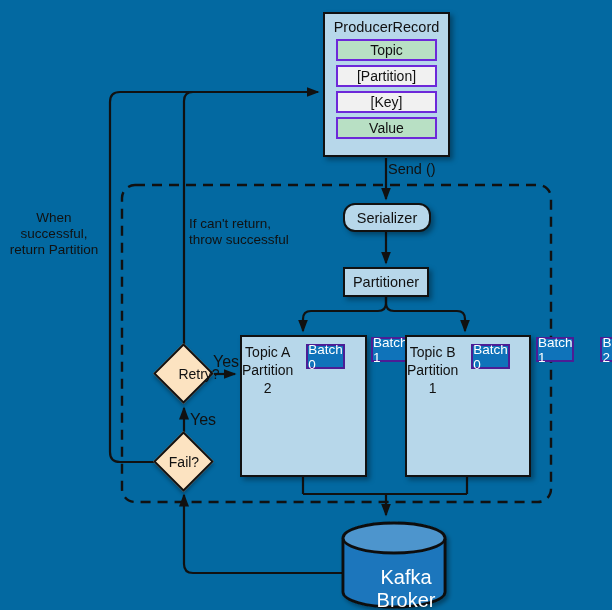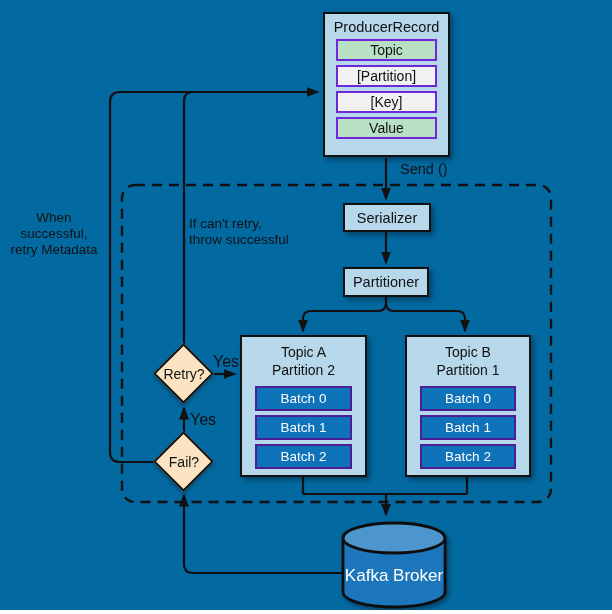--- a/index.html
+++ b/index.html
@@ -14,42 +14,42 @@
   }
   .pr-box{display:flex;flex-direction:column;}
   .pr-title{height:25px;display:flex;align-items:center;justify-content:center;font-size:14.5px;}
   .pr-row{
     box-sizing:border-box;height:22px;margin:0 11px 4px 11px;border:2px solid #6d28d9;
     display:flex;align-items:center;justify-content:center;font-size:14px;
   }
   .row-green{background:#b8e0c4;}
   .row-gray{background:#f1f1f1;}
   .label-box{display:flex;align-items:center;justify-content:center;font-size:14.5px;}
-  .topic-box{display:flex;flex-direction:column;}
+  .topic-box{display:flex;}
   .topic-title{margin-top:6px;text-align:center;font-size:14px;line-height:1.3;}
   .batch{
     box-sizing:border-box;height:25px;margin:0 13px 4px 13px;border:2px solid #4c1d95;
     background:#0f73ba;color:#fff;display:flex;align-items:center;justify-content:center;
     font-size:13.5px;
   }
   .batch.first{margin-top:7px;}
   .diamond{
     position:absolute;width:43px;height:43px;box-sizing:border-box;background:#fce3c1;
     border:2.4px solid #111;transform:rotate(45deg);z-index:2;
     box-shadow:2px 2px 4px rgba(0,0,0,.30);
   }
   .dlabel{
     position:absolute;width:60px;text-align:center;font-size:14px;z-index:3;
   }
   .note{position:absolute;font-size:13.5px;line-height:1.2;z-index:3;}
   .yes{position:absolute;font-size:16px;z-index:3;}
   .send-label{position:absolute;font-size:14.5px;z-index:3;}
   .broker-label{
-    position:absolute;left:344px;top:566px;width:100px;text-align:center;
-    color:#fff;font-size:17px;z-index:3;
+    position:absolute;left:356px;top:566px;width:100px;text-align:center;
+    color:#fff;font-size:20px;z-index:3;
   }
 </style>
 </head>
 <body>
 
 <div class="stage">
 
   <svg class="lines" width="612" height="614" viewBox="0 0 612 614">
     <defs>
       <marker id="arr" markerWidth="14" markerHeight="11" refX="11.5" refY="5" orient="auto" markerUnits="userSpaceOnUse">
@@ -96,23 +96,23 @@
   </svg>
 
   <div class="box pr-box" style="left:323px;top:12px;width:127px;height:145px;">
     <div class="pr-title">ProducerRecord</div>
     <div class="pr-row row-green">Topic</div>
     <div class="pr-row row-gray">[Partition]</div>
     <div class="pr-row row-gray">[Key]</div>
     <div class="pr-row row-green">Value</div>
   </div>
 
-  <div class="send-label" style="left:400px;top:161px;text-align:right;">Send ()</div>
+  <div class="send-label" style="left:388px;top:161px;text-align:right;">Send ()</div>
 
-  <div class="box label-box" style="left:343px;top:203px;width:88px;height:29px;">Serializer</div>
+  <div class="box label-box" style="left:343px;top:203px;width:88px;height:29px;border-radius:12px;">Serializer</div>
 
   <div class="box label-box" style="left:343px;top:267px;width:86px;height:30px;">Partitioner</div>
 
   <div class="box topic-box" style="left:240px;top:335px;width:127px;height:142px;">
     <div class="topic-title">
       <div>Topic A</div>
       <div>Partition 2</div>
     </div>
     <div class="batch first">Batch 0</div>
     <div class="batch">Batch 1</div>
@@ -123,32 +123,32 @@
     <div class="topic-title">
       <div>Topic B</div>
       <div>Partition 1</div>
     </div>
     <div class="batch first">Batch 0</div>
     <div class="batch">Batch 1</div>
     <div class="batch">Batch 2</div>
   </div>
 
   <div class="diamond" style="left:162px;top:352px;"></div>
-  <div class="dlabel" style="left:154px;top:366px;">Retry?</div>
+  <div class="dlabel" style="left:154px;top:366px;padding-left:15px;">Retry?</div>
 
   <div class="diamond" style="left:162px;top:440px;"></div>
   <div class="dlabel" style="left:154px;top:454px;">Fail?</div>
 
   <div class="yes" style="left:213px;top:353px;">Yes</div>
   <div class="yes" style="left:190px;top:411px;">Yes</div>
 
   <div class="note" style="left:2px;top:210px;width:104px;text-align:center;">
     <div>When successful,</div>
-    <div>retry Metadata</div>
+    <div>return Partition</div>
   </div>
   <div class="note" style="left:189px;top:216px;">
-    <div>If can't retry,</div>
+    <div>If can't return,</div>
     <div>throw successful</div>
   </div>
 
   <div class="broker-label">Kafka Broker</div>
 
 </div>
 
 </body></html>

